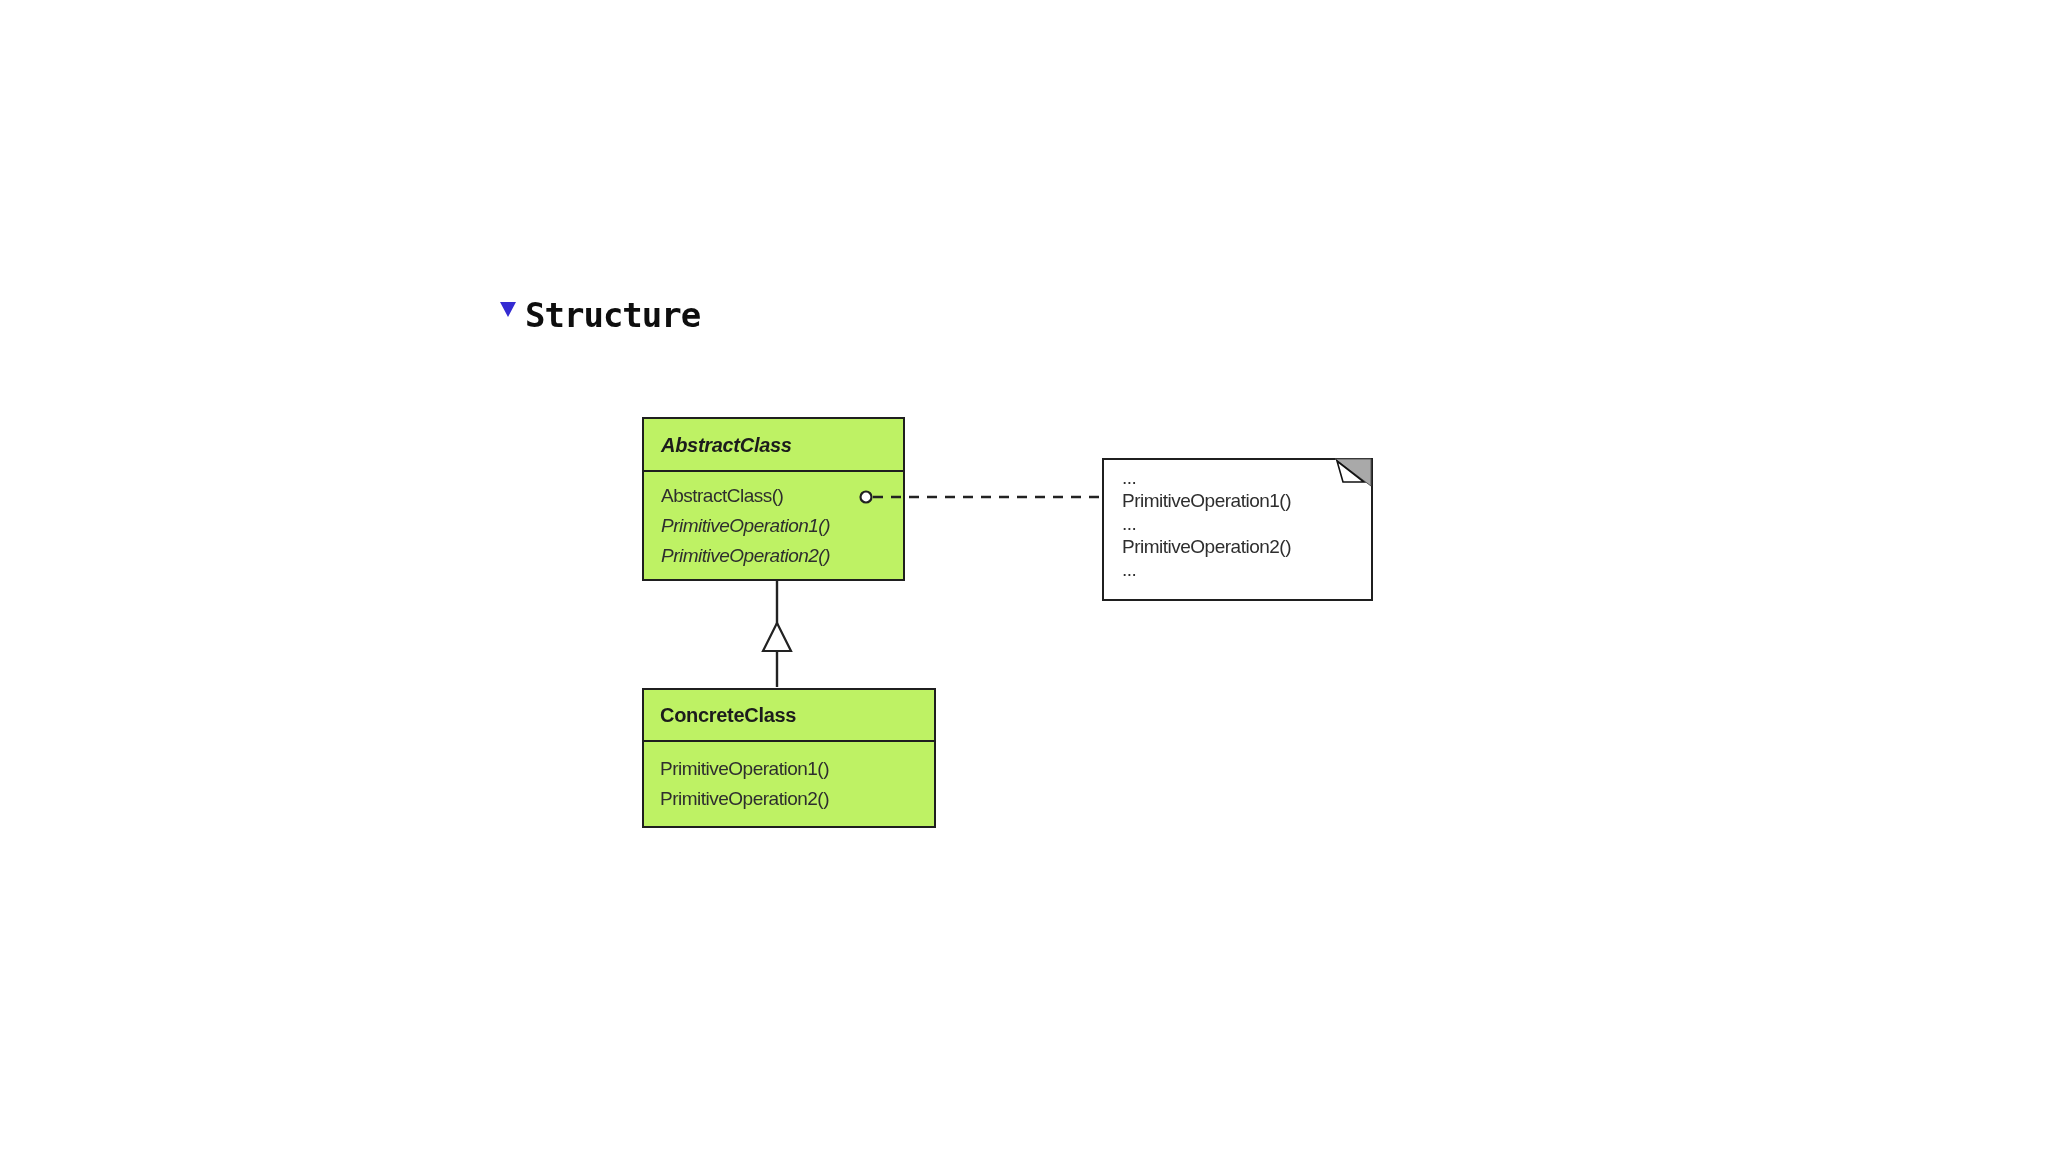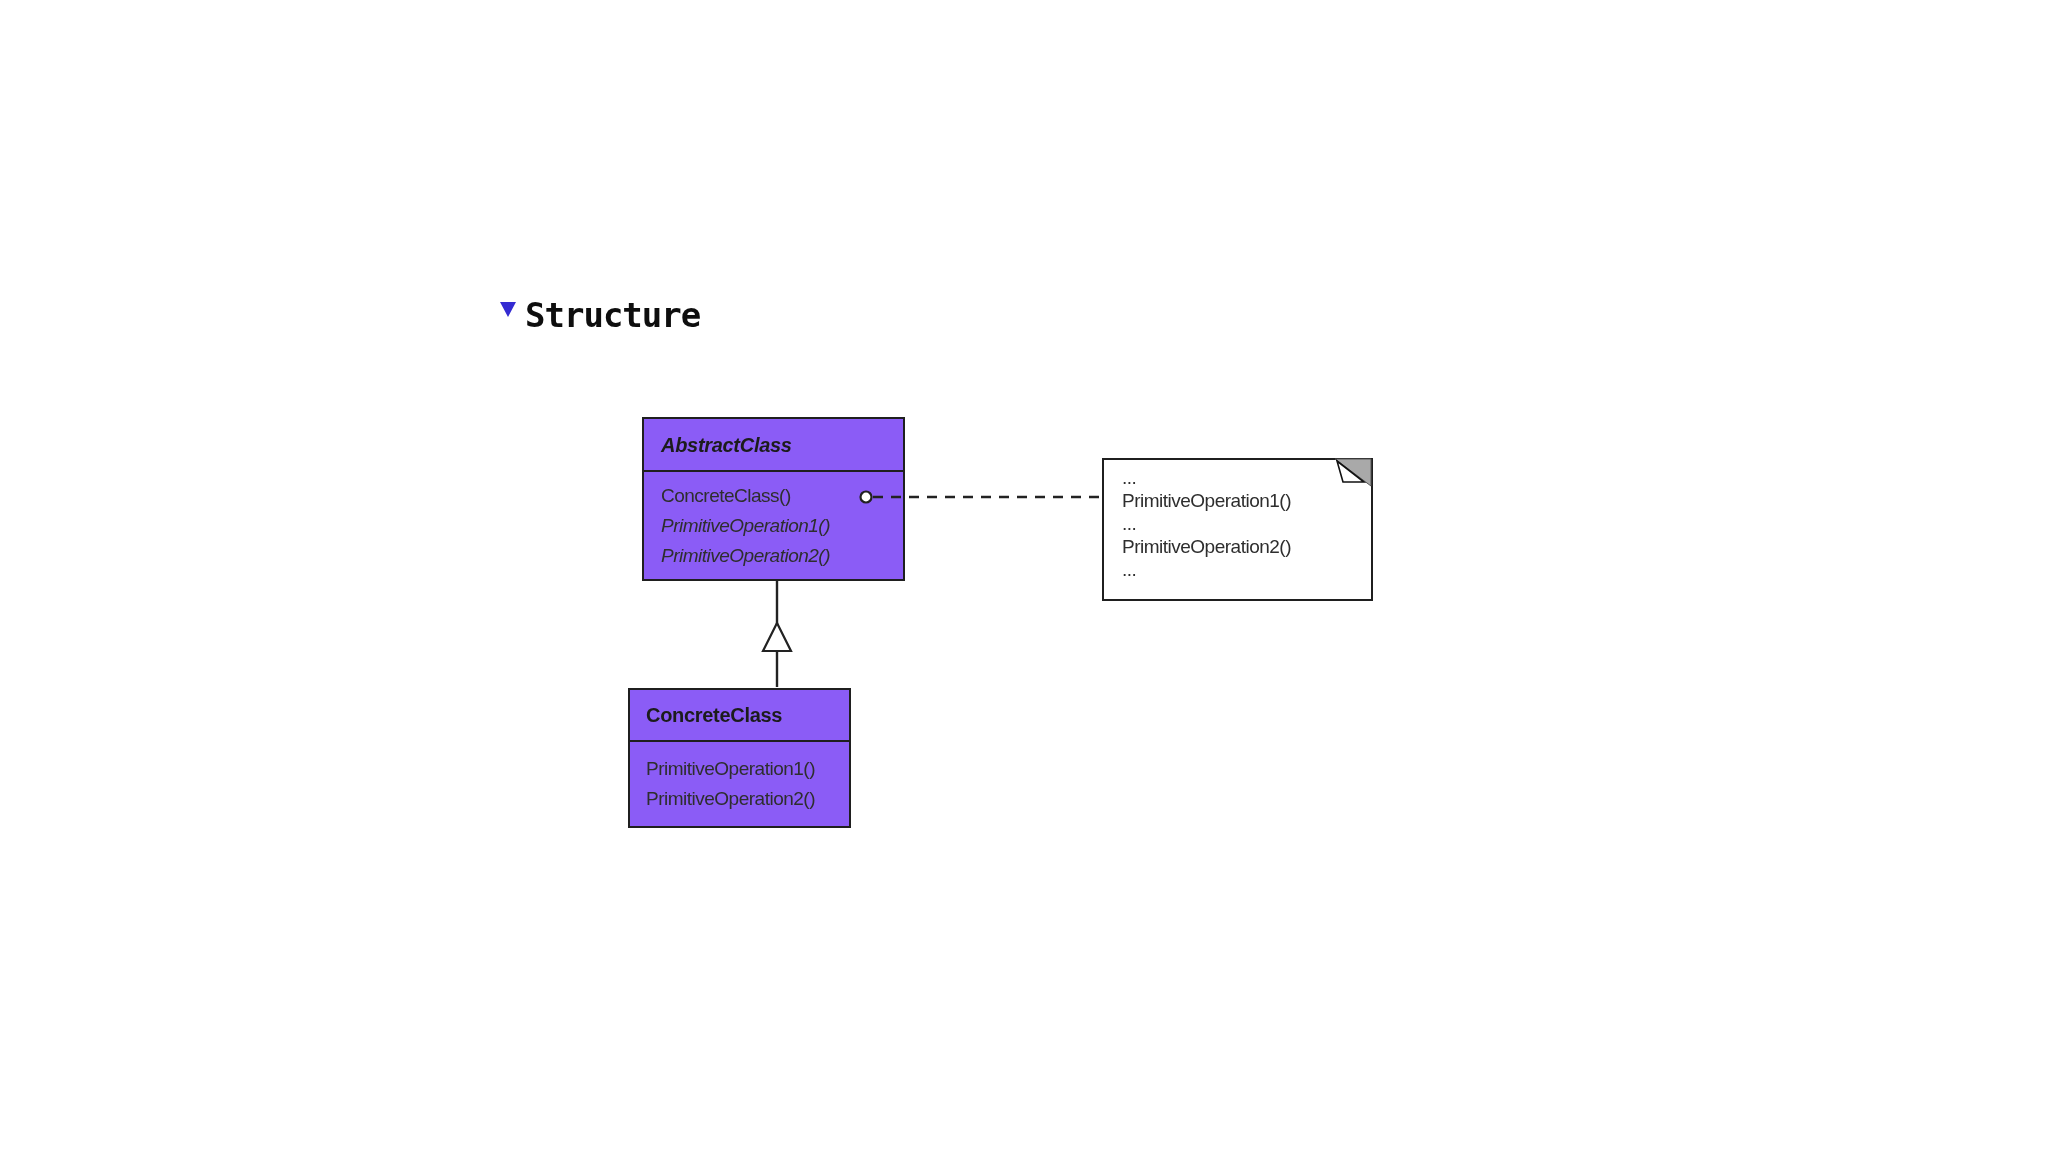--- a/index.html
+++ b/index.html
@@ -41,21 +41,21 @@
     font-weight: bold;
     font-size: 34px;
     line-height: 38px;
     color: #0e0e0e;
     letter-spacing: -1px;
   }
 
   
   .uml-box {
     position: absolute;
-    background: #8b5cf6;
+    background: #bef264;
     border: 2px solid var(--line);
   }
   .uml-box .box-title {
     border-bottom: 2px solid var(--line);
     font-size: 20px;
     font-weight: bold;
     color: #1c1c1c;
     letter-spacing: -0.3px;
   }
   .uml-box .box-body {
@@ -64,21 +64,21 @@
     letter-spacing: -0.5px;
   }
   .method-row { white-space: nowrap; }
   .italic { font-style: italic; }
 
   #abstract-box { left: 642px; top: 417px; width: 263px; height: 164px; }
   #abstract-box .box-title { height: 53px; padding: 15px 0 0 17px; font-style: italic; }
   #abstract-box .box-body  { padding: 9px 0 0 17px; }
   #abstract-box .method-row { line-height: 30px; }
 
-  #concrete-box { left: 628px; top: 688px; width: 223px; height: 140px; }
+  #concrete-box { left: 642px; top: 688px; width: 294px; height: 140px; }
   #concrete-box .box-title { height: 52px; padding: 14px 0 0 16px; }
   #concrete-box .box-body  { padding: 12px 0 0 16px; }
   #concrete-box .method-row { line-height: 30px; }
 
   
   #note-box {
     position: absolute;
     left: 1102px; top: 458px; width: 271px; height: 143px;
     background: #fff;
     border: 2px solid var(--line);
@@ -106,21 +106,21 @@
 <div id="canvas">
 
   <div class="section-heading">
     <div class="tri-bullet"></div>
     <div class="heading-text">Structure</div>
   </div>
 
   <div class="uml-box" id="abstract-box">
     <div class="box-title">AbstractClass</div>
     <div class="box-body">
-      <div class="method-row">ConcreteClass()</div>
+      <div class="method-row">AbstractClass()</div>
       <div class="method-row italic">PrimitiveOperation1()</div>
       <div class="method-row italic">PrimitiveOperation2()</div>
     </div>
   </div>
 
   <div class="uml-box" id="concrete-box">
     <div class="box-title">ConcreteClass</div>
     <div class="box-body">
       <div class="method-row">PrimitiveOperation1()</div>
       <div class="method-row">PrimitiveOperation2()</div>

